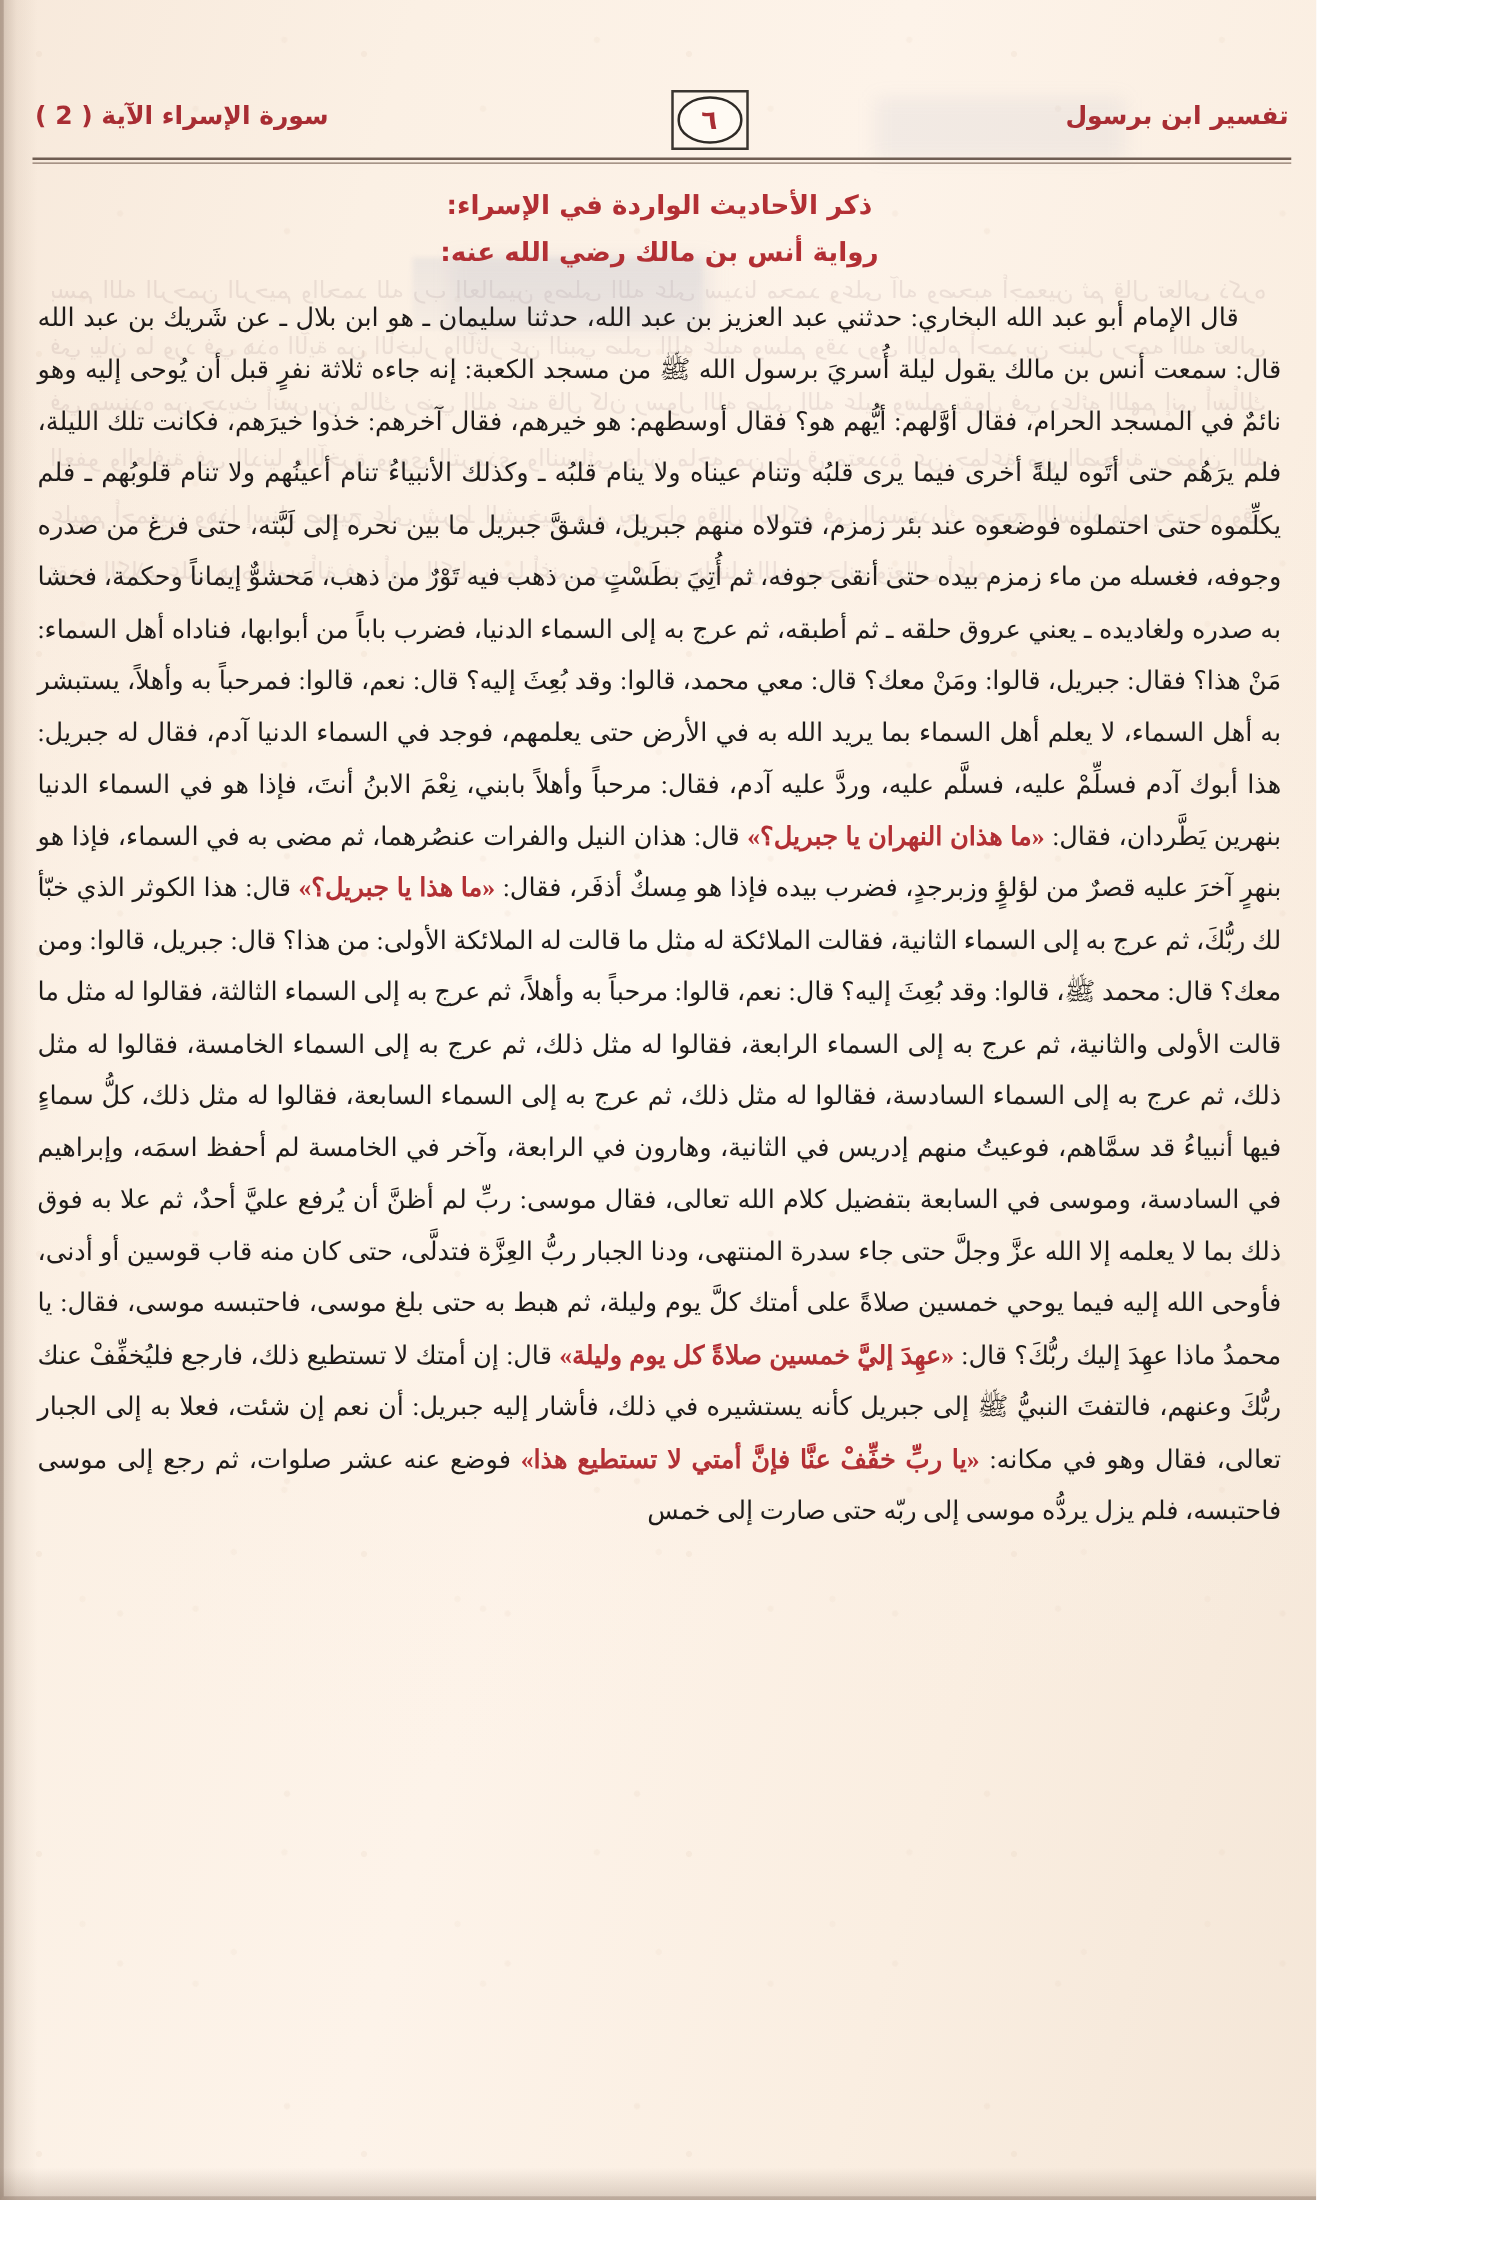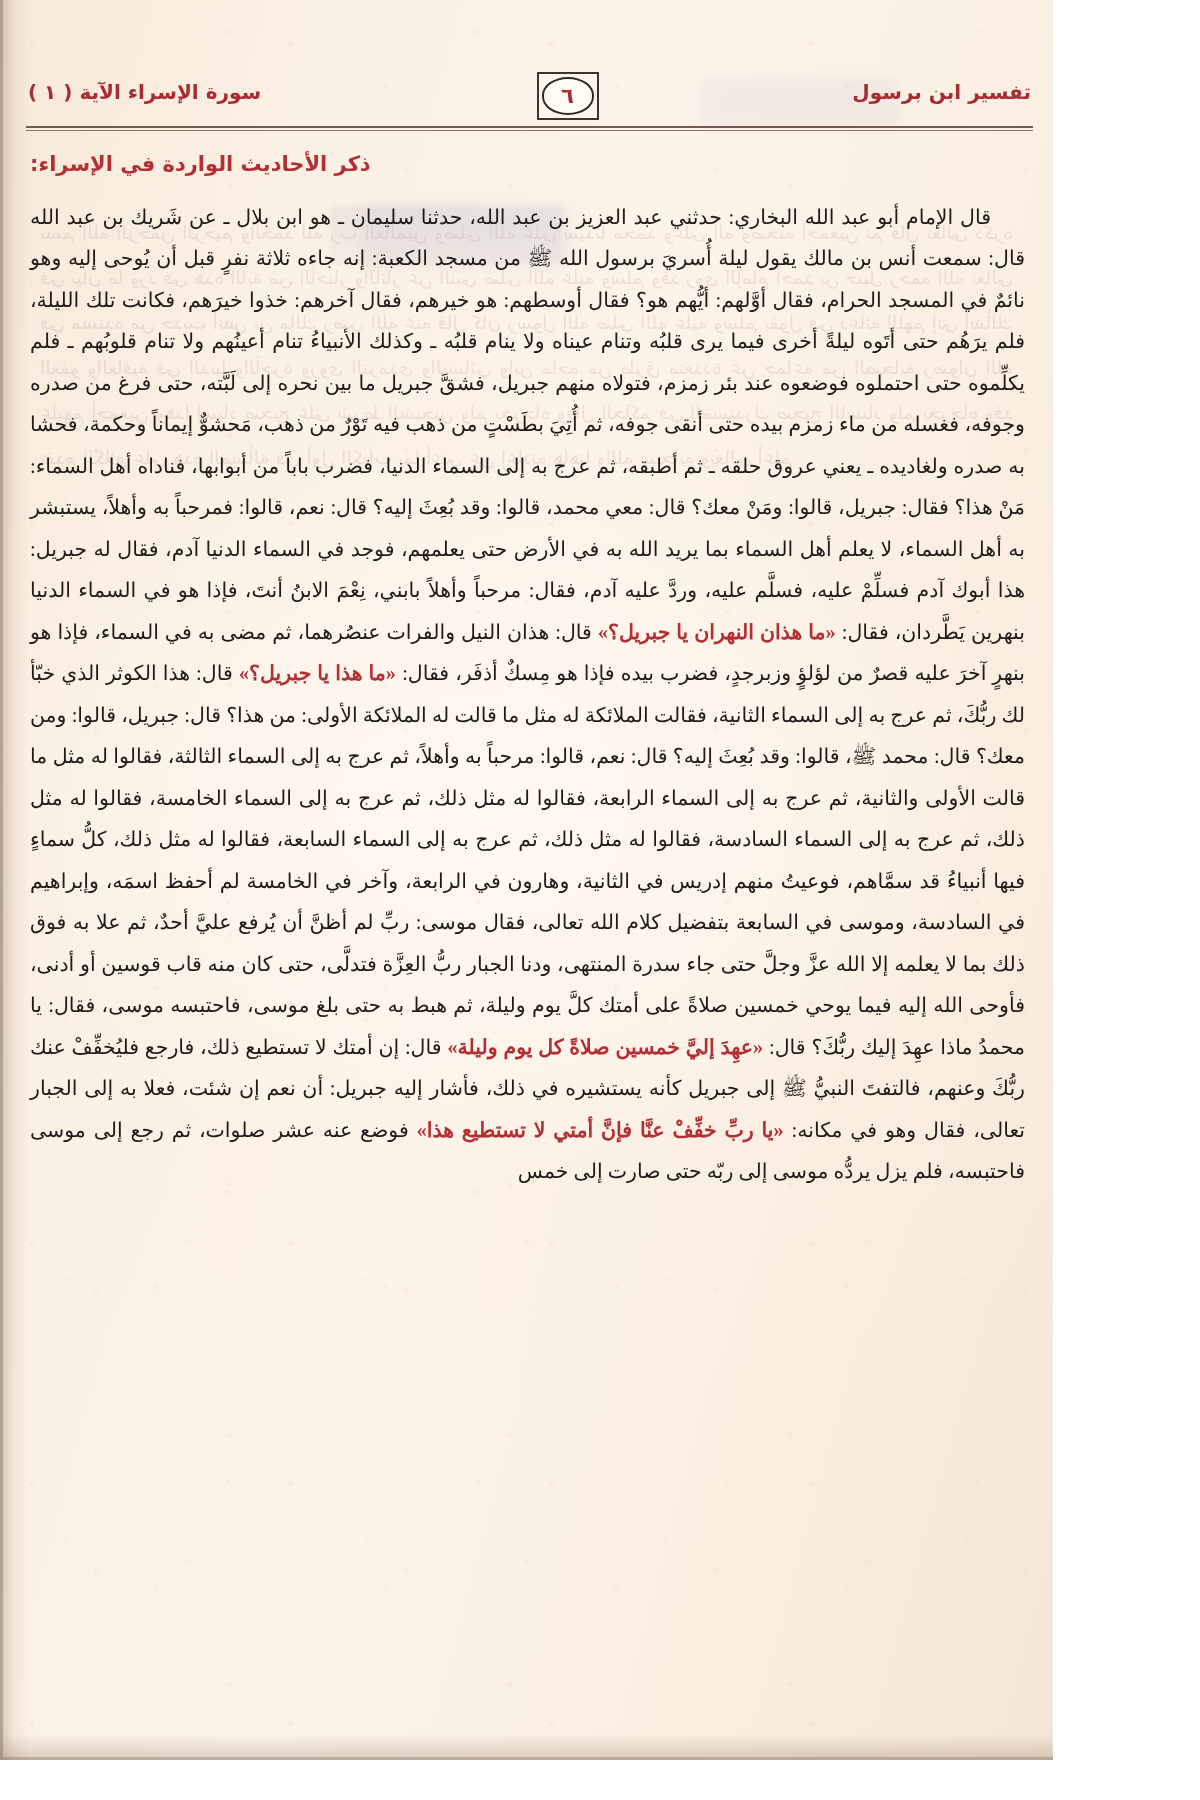--- a/index.html
+++ b/index.html
@@ -186,21 +186,21 @@
     right: 28px;
     left: 30px;
     top: 152px;
     color: #24201d;
   }
 
   .section-heading {
     color: #b22f34;
     font-weight: bold;
     font-size: 21px;
-    text-align: left;
+    text-align: center;
     margin: 0 0 14px 0;
     letter-spacing: 0px;
     font-family: "DejaVu Sans", sans-serif;
   }
   .section-heading.second { margin-bottom: 18px; }
 
   .body-text {
     font-size: 20.5px;
     line-height: 41.5px;
     text-align: justify;
@@ -249,31 +249,32 @@
 
     <div class="running-head">
       <div class="rh-right">تفسير ابن برسول</div>
 
       <div class="page-badge">
         <div class="page-badge-inner">
           <span class="page-badge-num">٦</span>
         </div>
       </div>
 
-      <div class="rh-left">سورة الإسراء الآية ( ١ )</div>
+      <div class="rh-left">سورة الإسراء الآية ( 2 )</div>
     </div>
 
     <div class="rule-double"></div>
 
     <div class="artifact-tape"></div>
 
     <div class="content">
 
       <h2 class="section-heading">ذكر الأحاديث الواردة في الإسراء:</h2>
 
+      <h3 class="section-heading second">رواية أنس بن مالك رضي الله عنه:</h3>
 
       <p class="body-text"><span>قال الإمام أبو عبد الله البخاري: حدثني عبد العزيز بن عبد الله، حدثنا سليمان ـ هو ابن بلال ـ عن شَريك بن عبد الله قال: سمعت أنس بن مالك يقول ليلة أُسريَ برسول الله ﷺ من مسجد الكعبة: إنه جاءه ثلاثة نفرٍ قبل أن يُوحى إليه وهو نائمٌ في المسجد الحرام، فقال أوَّلهم: أيُّهم هو؟ فقال أوسطهم: هو خيرهم، فقال آخرهم: خذوا خيرَهم، فكانت تلك الليلة، فلم يرَهُم حتى أتَوه ليلةً أخرى فيما يرى قلبُه وتنام عيناه ولا ينام قلبُه ـ وكذلك الأنبياءُ تنام أعينُهم ولا تنام قلوبُهم ـ فلم يكلِّموه حتى احتملوه فوضعوه عند بئر زمزم، فتولاه منهم جبريل، فشقَّ جبريل ما بين نحره إلى لَبَّته، حتى فرغ من صدره وجوفه، فغسله من ماء زمزم بيده حتى أنقى جوفه، ثم أُتِيَ بطَسْتٍ من ذهب فيه تَوْرٌ من ذهب، مَحشوٌّ إيماناً وحكمة، فحشا به صدره ولغاديده ـ يعني عروق حلقه ـ ثم أطبقه، ثم عرج به إلى السماء الدنيا، فضرب باباً من أبوابها، فناداه أهل السماء: مَنْ هذا؟ فقال: جبريل، قالوا: ومَنْ معك؟ قال: معي محمد، قالوا: وقد بُعِثَ إليه؟ قال: نعم، قالوا: فمرحباً به وأهلاً، يستبشر به أهل السماء، لا يعلم أهل السماء بما يريد الله به في الأرض حتى يعلمهم، فوجد في السماء الدنيا آدم، فقال له جبريل: هذا أبوك آدم فسلِّمْ عليه، فسلَّم عليه، وردَّ عليه آدم، فقال: مرحباً وأهلاً بابني، نِعْمَ الابنُ أنتَ، فإذا هو في السماء الدنيا بنهرين يَطَّردان، فقال: </span><span class="q">«ما هذان النهران يا جبريل؟»</span><span> قال: هذان النيل والفرات عنصُرهما، ثم مضى به في السماء، فإذا هو بنهرٍ آخرَ عليه قصرٌ من لؤلؤٍ وزبرجدٍ، فضرب بيده فإذا هو مِسكٌ أذفَر، فقال: </span><span class="q">«ما هذا يا جبريل؟»</span><span> قال: هذا الكوثر الذي خبّأ لك ربُّكَ، ثم عرج به إلى السماء الثانية، فقالت الملائكة له مثل ما قالت له الملائكة الأولى: من هذا؟ قال: جبريل، قالوا: ومن معك؟ قال: محمد ﷺ، قالوا: وقد بُعِثَ إليه؟ قال: نعم، قالوا: مرحباً به وأهلاً، ثم عرج به إلى السماء الثالثة، فقالوا له مثل ما قالت الأولى والثانية، ثم عرج به إلى السماء الرابعة، فقالوا له مثل ذلك، ثم عرج به إلى السماء الخامسة، فقالوا له مثل ذلك، ثم عرج به إلى السماء السادسة، فقالوا له مثل ذلك، ثم عرج به إلى السماء السابعة، فقالوا له مثل ذلك، كلُّ سماءٍ فيها أنبياءُ قد سمَّاهم، فوعيتُ منهم إدريس في الثانية، وهارون في الرابعة، وآخر في الخامسة لم أحفظ اسمَه، وإبراهيم في السادسة، وموسى في السابعة بتفضيل كلام الله تعالى، فقال موسى: ربِّ لم أظنَّ أن يُرفع عليَّ أحدٌ، ثم علا به فوق ذلك بما لا يعلمه إلا الله عزَّ وجلَّ حتى جاء سدرة المنتهى، ودنا الجبار ربُّ العِزَّة فتدلَّى، حتى كان منه قاب قوسين أو أدنى، فأوحى الله إليه فيما يوحي خمسين صلاةً على أمتك كلَّ يوم وليلة، ثم هبط به حتى بلغ موسى، فاحتبسه موسى، فقال: يا محمدُ ماذا عهِدَ إليك ربُّكَ؟ قال: </span><span class="q">«عهِدَ إليَّ خمسين صلاةً كل يوم وليلة»</span><span> قال: إن أمتك لا تستطيع ذلك، فارجع فليُخفِّفْ عنك ربُّكَ وعنهم، فالتفتَ النبيُّ ﷺ إلى جبريل كأنه يستشيره في ذلك، فأشار إليه جبريل: أن نعم إن شئت، فعلا به إلى الجبار تعالى، فقال وهو في مكانه: </span><span class="q">«يا ربِّ خفِّفْ عنَّا فإنَّ أمتي لا تستطيع هذا»</span><span> فوضع عنه عشر صلوات، ثم رجع إلى موسى فاحتبسه، فلم يزل يردُّه موسى إلى ربّه حتى صارت إلى خمس</span></p>
 
     </div>
 
     <div class="edge-left"></div>
     <div class="edge-bottom"></div>
     <div class="sheet-rim"></div>
   </div>
 

